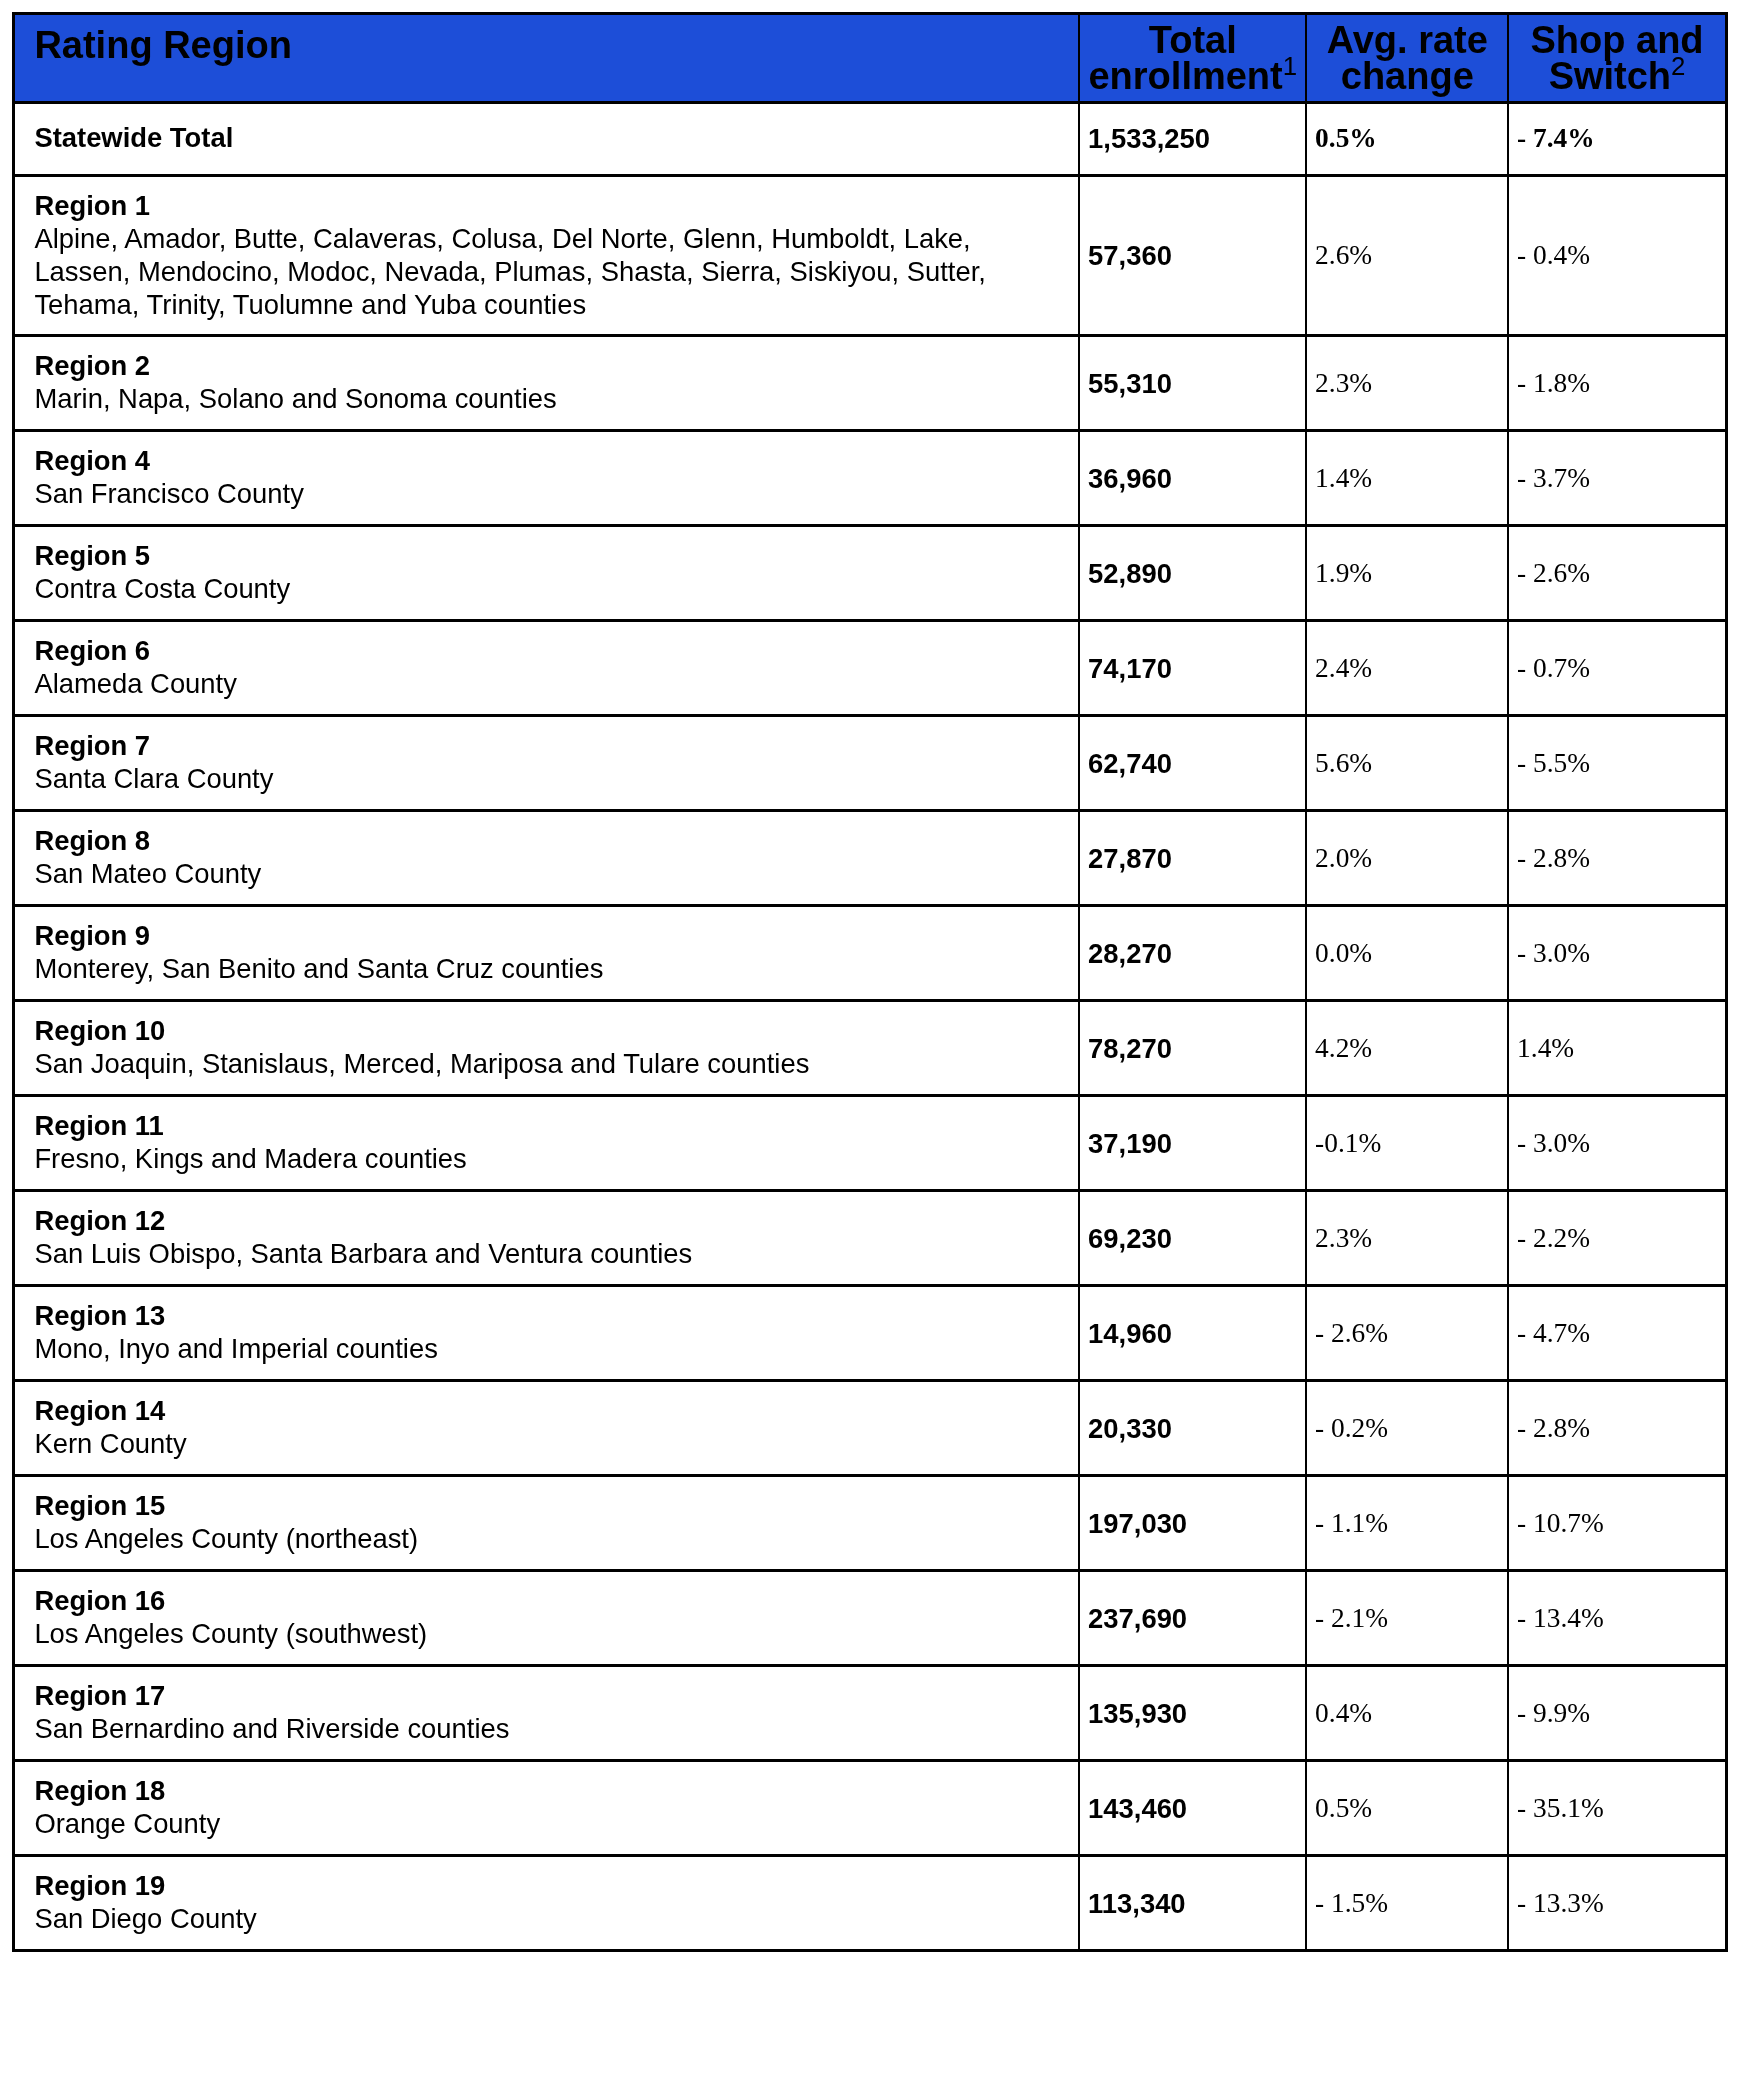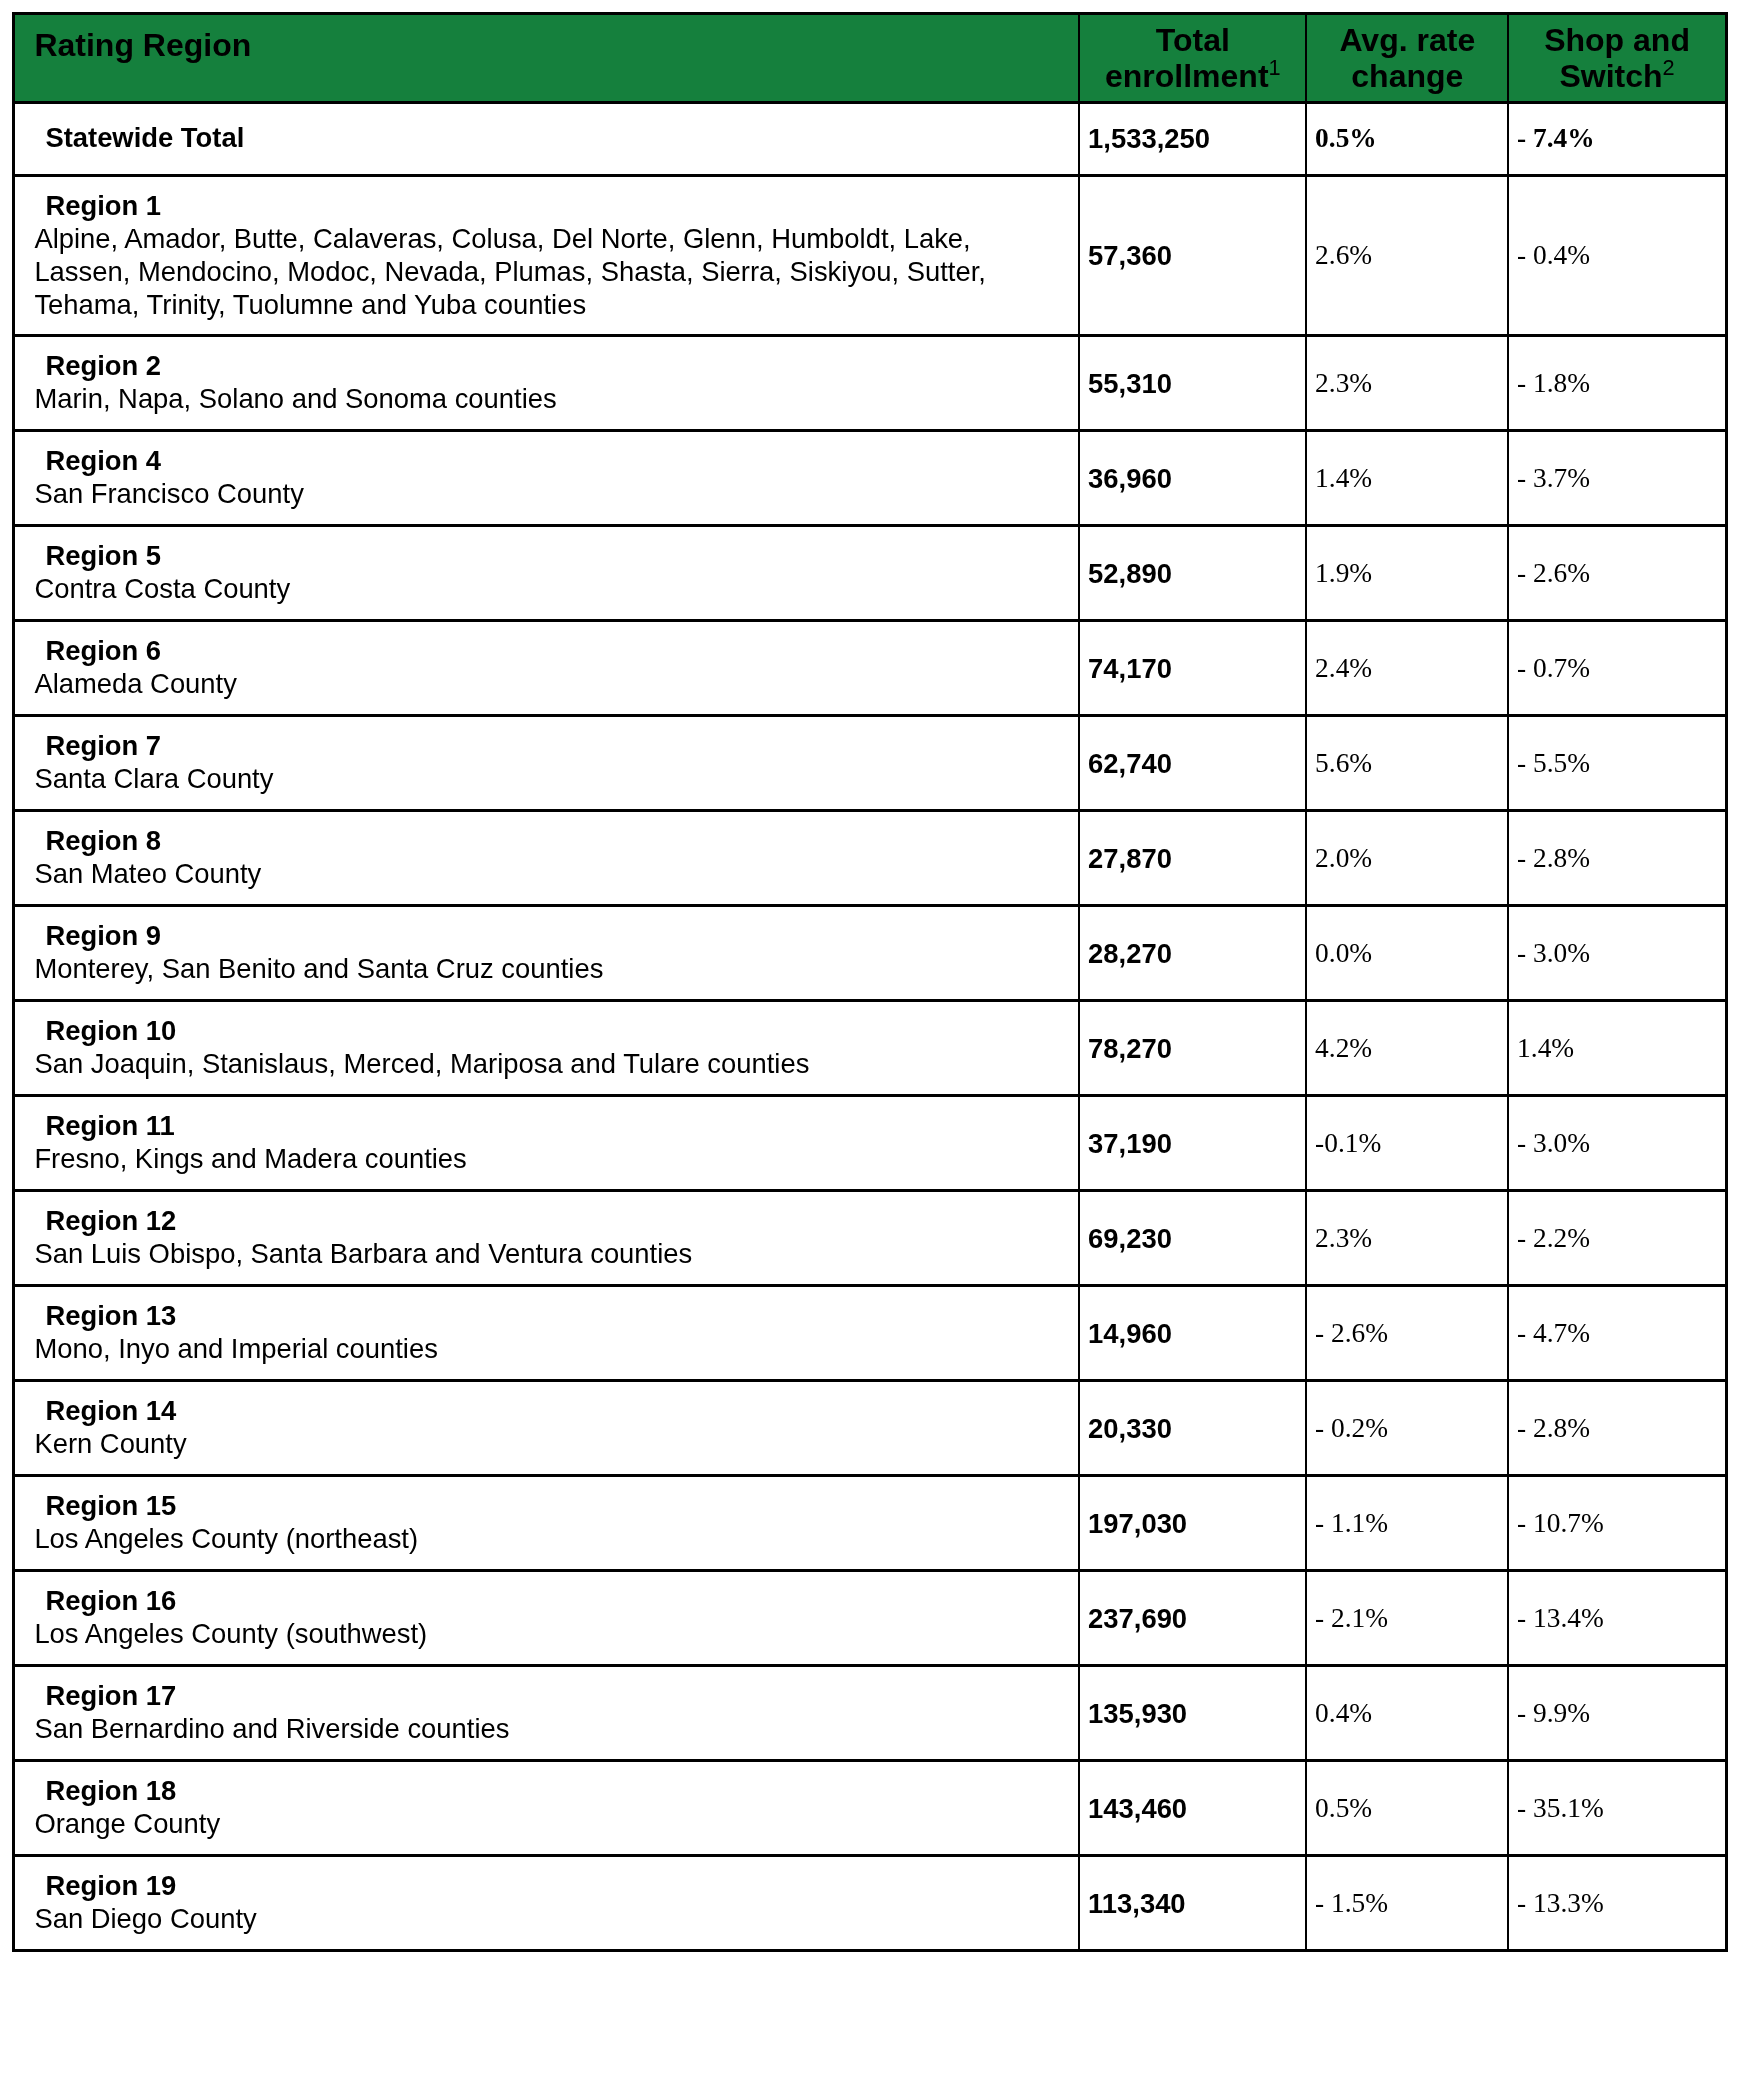--- a/index.html
+++ b/index.html
@@ -28,23 +28,23 @@
   th, td {
     border-left: 2.9px solid #000000;
     border-right: 2.9px solid #000000;
     border-top: 3.9px solid #000000;
     border-bottom: 3.9px solid #000000;
     box-sizing: border-box;
     overflow: hidden;
   }
 
   thead th {
-    background: #15803d;
+    background: #1d4ed8;
     font-weight: bold;
-    font-size: 32px;
+    font-size: 38px;
     line-height: 36px;
     height: 89px;
     padding: 5.9px 7.8px;
     vertical-align: middle;
     text-align: center;
     margin-left: 44px;
   }
   thead th.h-region {
     text-align: left;
     vertical-align: top;
@@ -53,21 +53,21 @@
 
   tbody td {
     vertical-align: middle;
     font-size: 27.4px;
     line-height: 33px;
   }
   td.region-cell {
     text-align: left;
     padding: 11.8px 15.7px 13.7px 19.6px;
   }
-  .region-name { font-weight: bold; margin-left: 11px; }
+  .region-name { font-weight: bold; }
   .region-counties { font-weight: normal; }
   .region-counties:empty { display: none; }
 
   td.num {
     text-align: left;
     padding: 5.9px 7.8px;
   }
   td.enrollment { font-weight: bold; }
   td.rate, td.shop { font-weight: normal; font-family: Liberation Serif, serif; }
 

